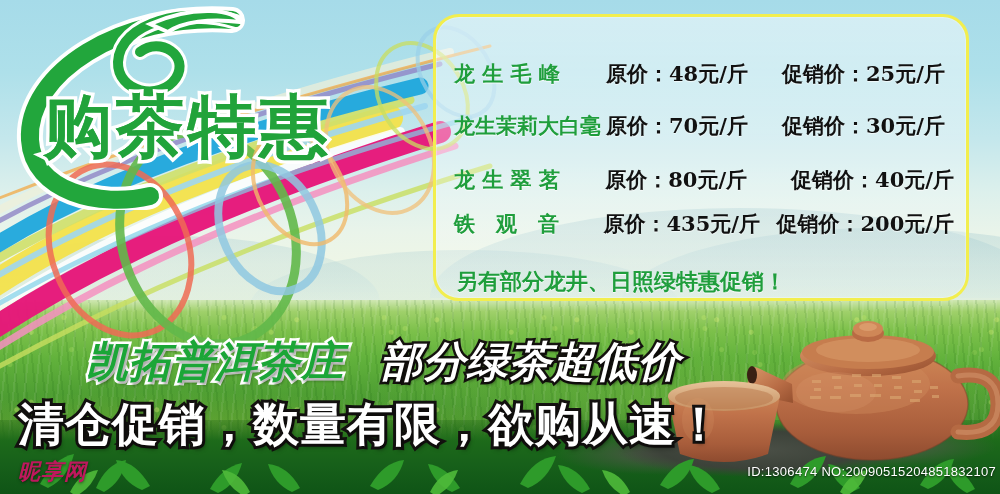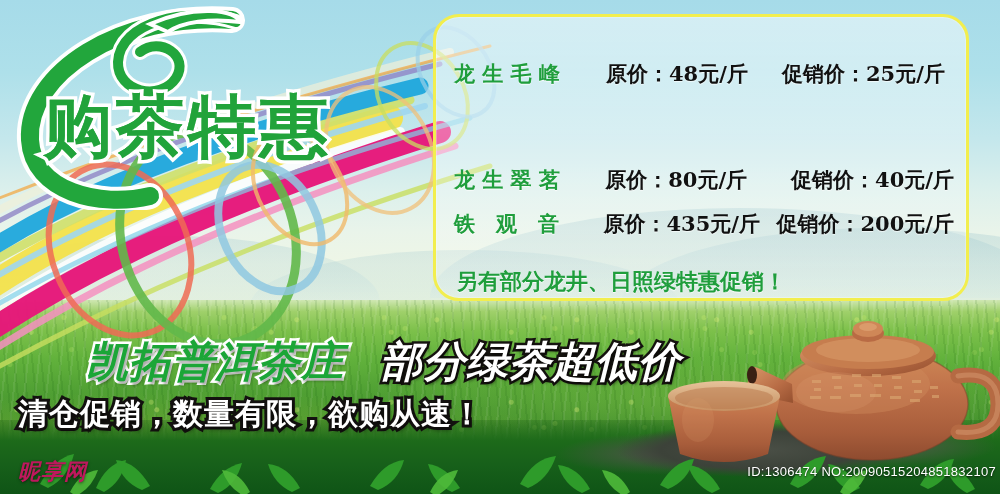--- a/index.html
+++ b/index.html
@@ -148,21 +148,21 @@
   .headline1 .tail{
     color:#ffffff;
     -webkit-text-stroke:5px #15130f;paint-order:stroke fill;
     text-shadow:2px 3px 3px rgba(0,0,0,.45);
     margin-left:36px;
   }
   .headline2{
     position:absolute;left:18px;top:394px;height:58px;
     white-space:nowrap;
     font-family:"DejaVu Sans","Liberation Sans",sans-serif;
-    font-size:30px;font-weight:bold;letter-spacing:1px;
+    font-size:46px;font-weight:bold;letter-spacing:1px;
     color:#ffffff;
     -webkit-text-stroke:6px #141210;paint-order:stroke fill;
     text-shadow:2px 3px 4px rgba(0,0,0,.5);
   }
 
   
   .watermark{
     position:absolute;left:18px;top:458px;height:28px;
     display:flex;align-items:center;gap:9px;
     font-style:italic;color:#be185d;
@@ -280,20 +280,25 @@
 
   <div class="price-panel">
     <div class="price-rows">
 
       <div class="price-row r0">
         <span class="name c-name">龙 生 毛 峰</span>
         <span class="orig c-orig">原价：48元/斤</span>
         <span class="promo c-promo">促销价：25元/斤</span>
       </div>
 
+      <div class="price-row r1">
+        <span class="name c-name">龙生茉莉大白毫</span>
+        <span class="orig c-orig">原价：70元/斤</span>
+        <span class="promo c-promo">促销价：30元/斤</span>
+      </div>
 
       <div class="price-row r2">
         <span class="name c-name">龙 生 翠 茗</span>
         <span class="orig c-orig">原价：80元/斤</span>
         <span class="promo c-promo">促销价：40元/斤</span>
       </div>
 
       <div class="price-row r3">
         <span class="name c-name">铁　观　音</span>
         <span class="orig c-orig">原价：435元/斤</span>

